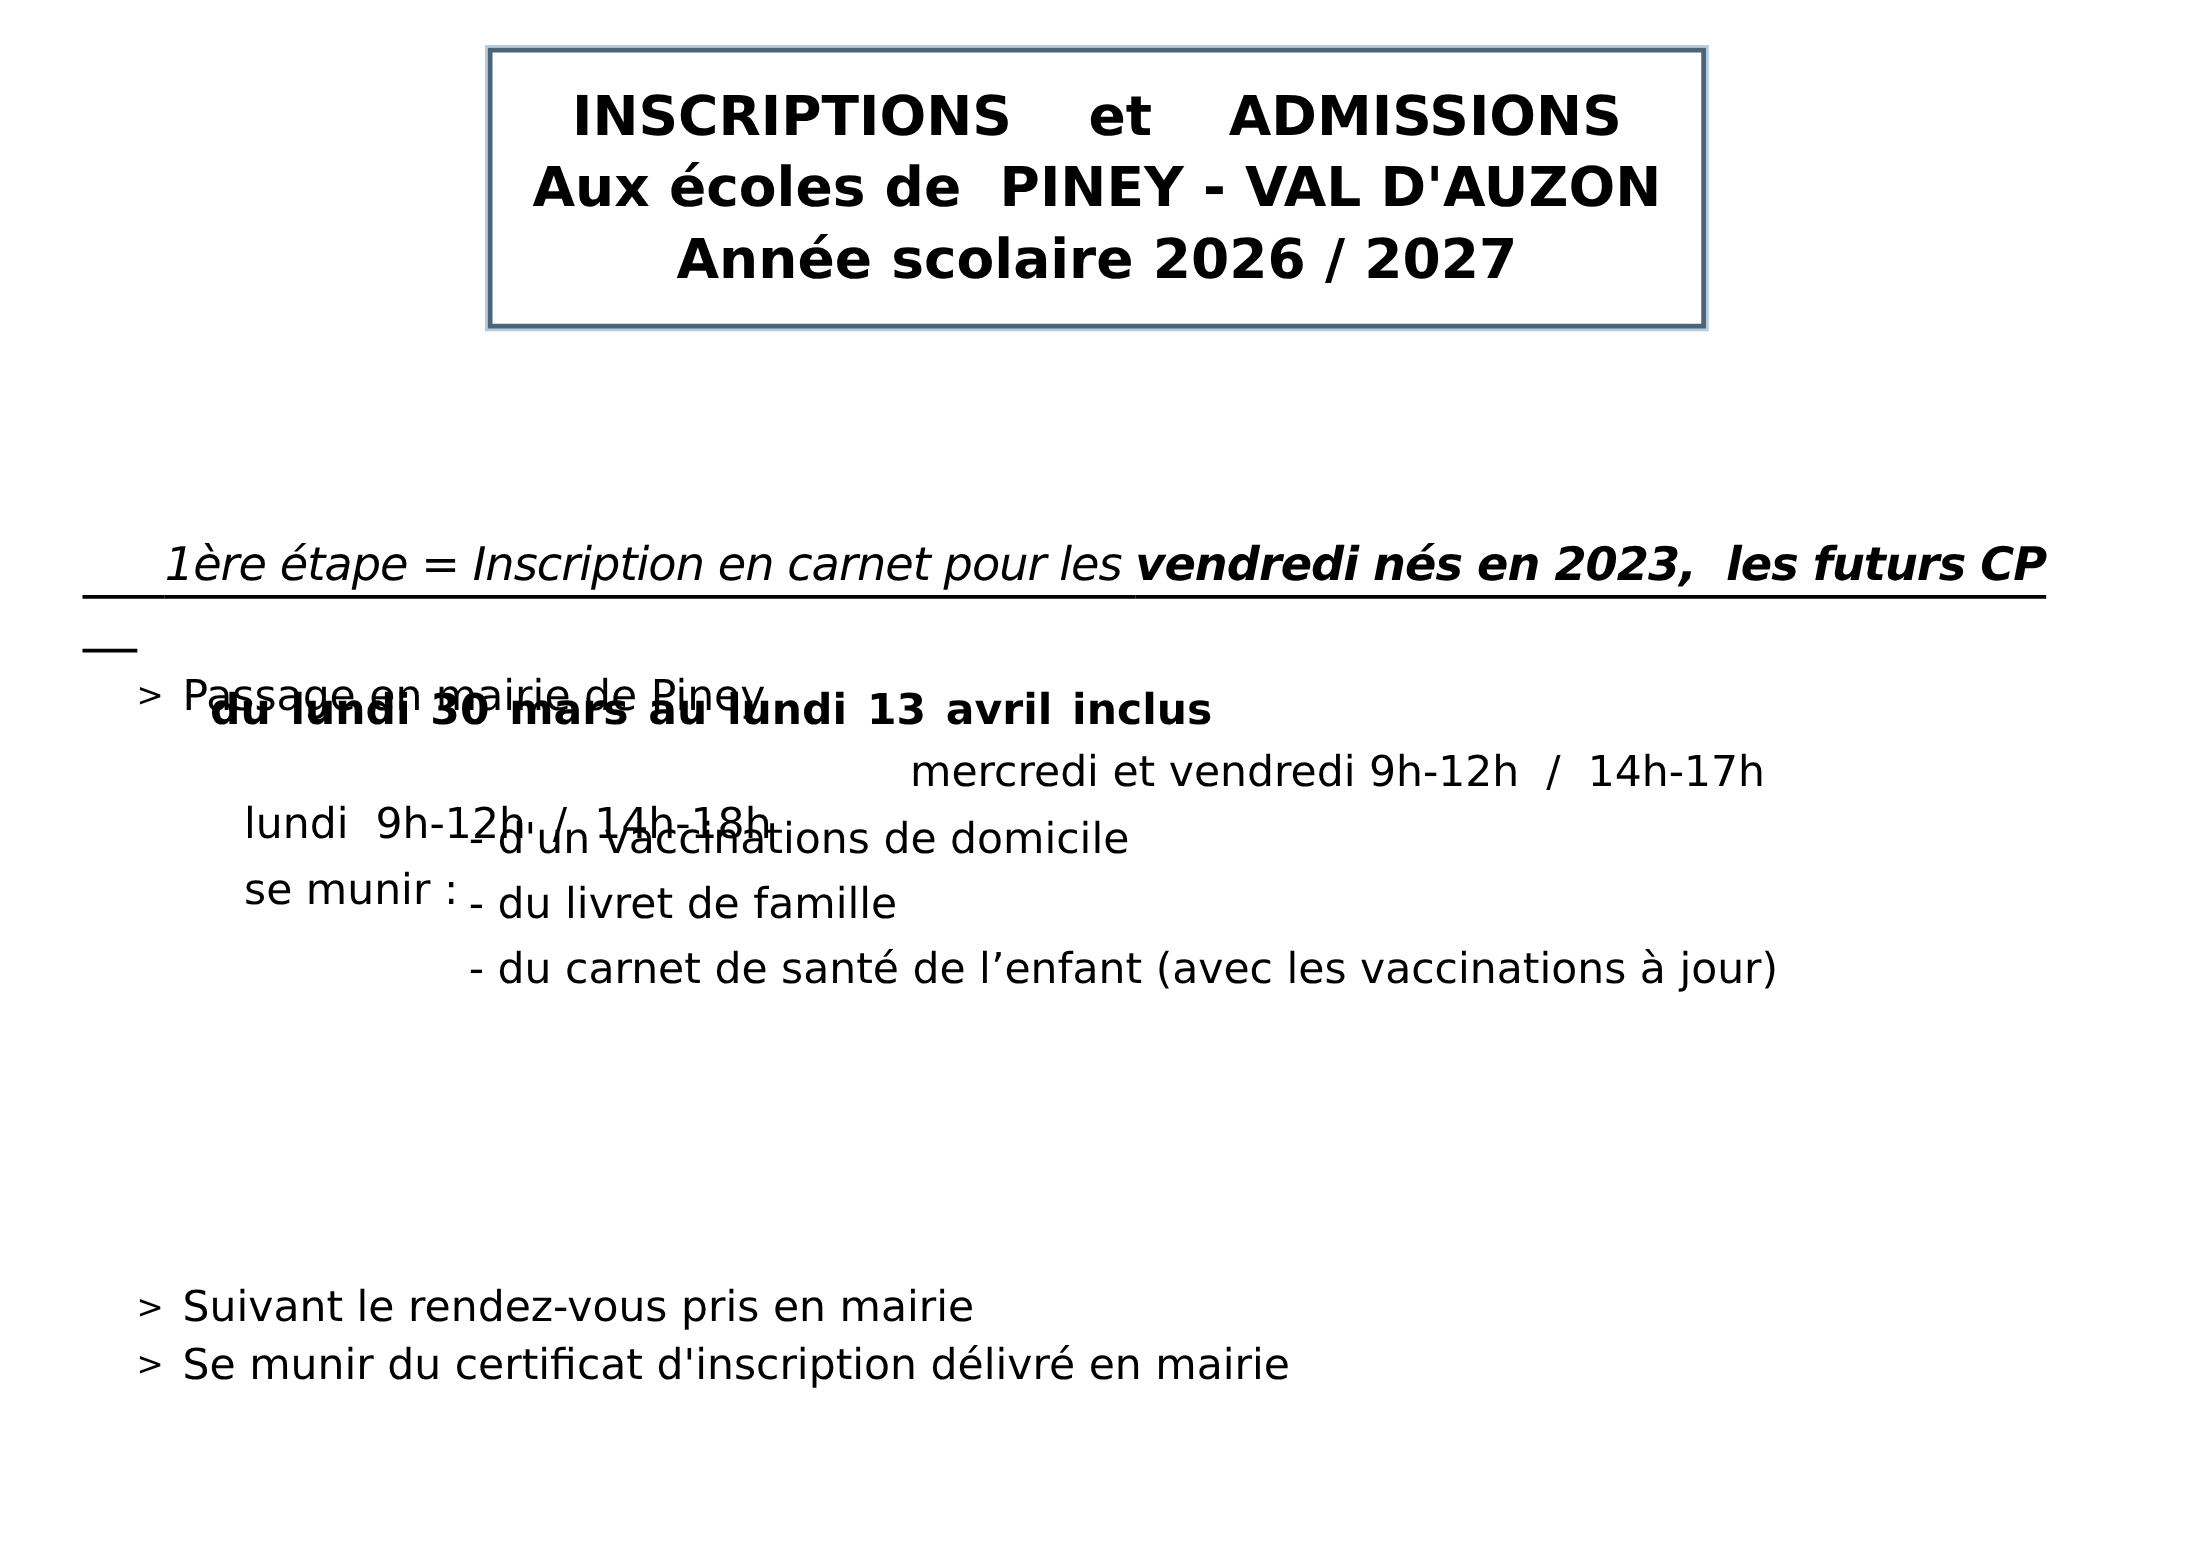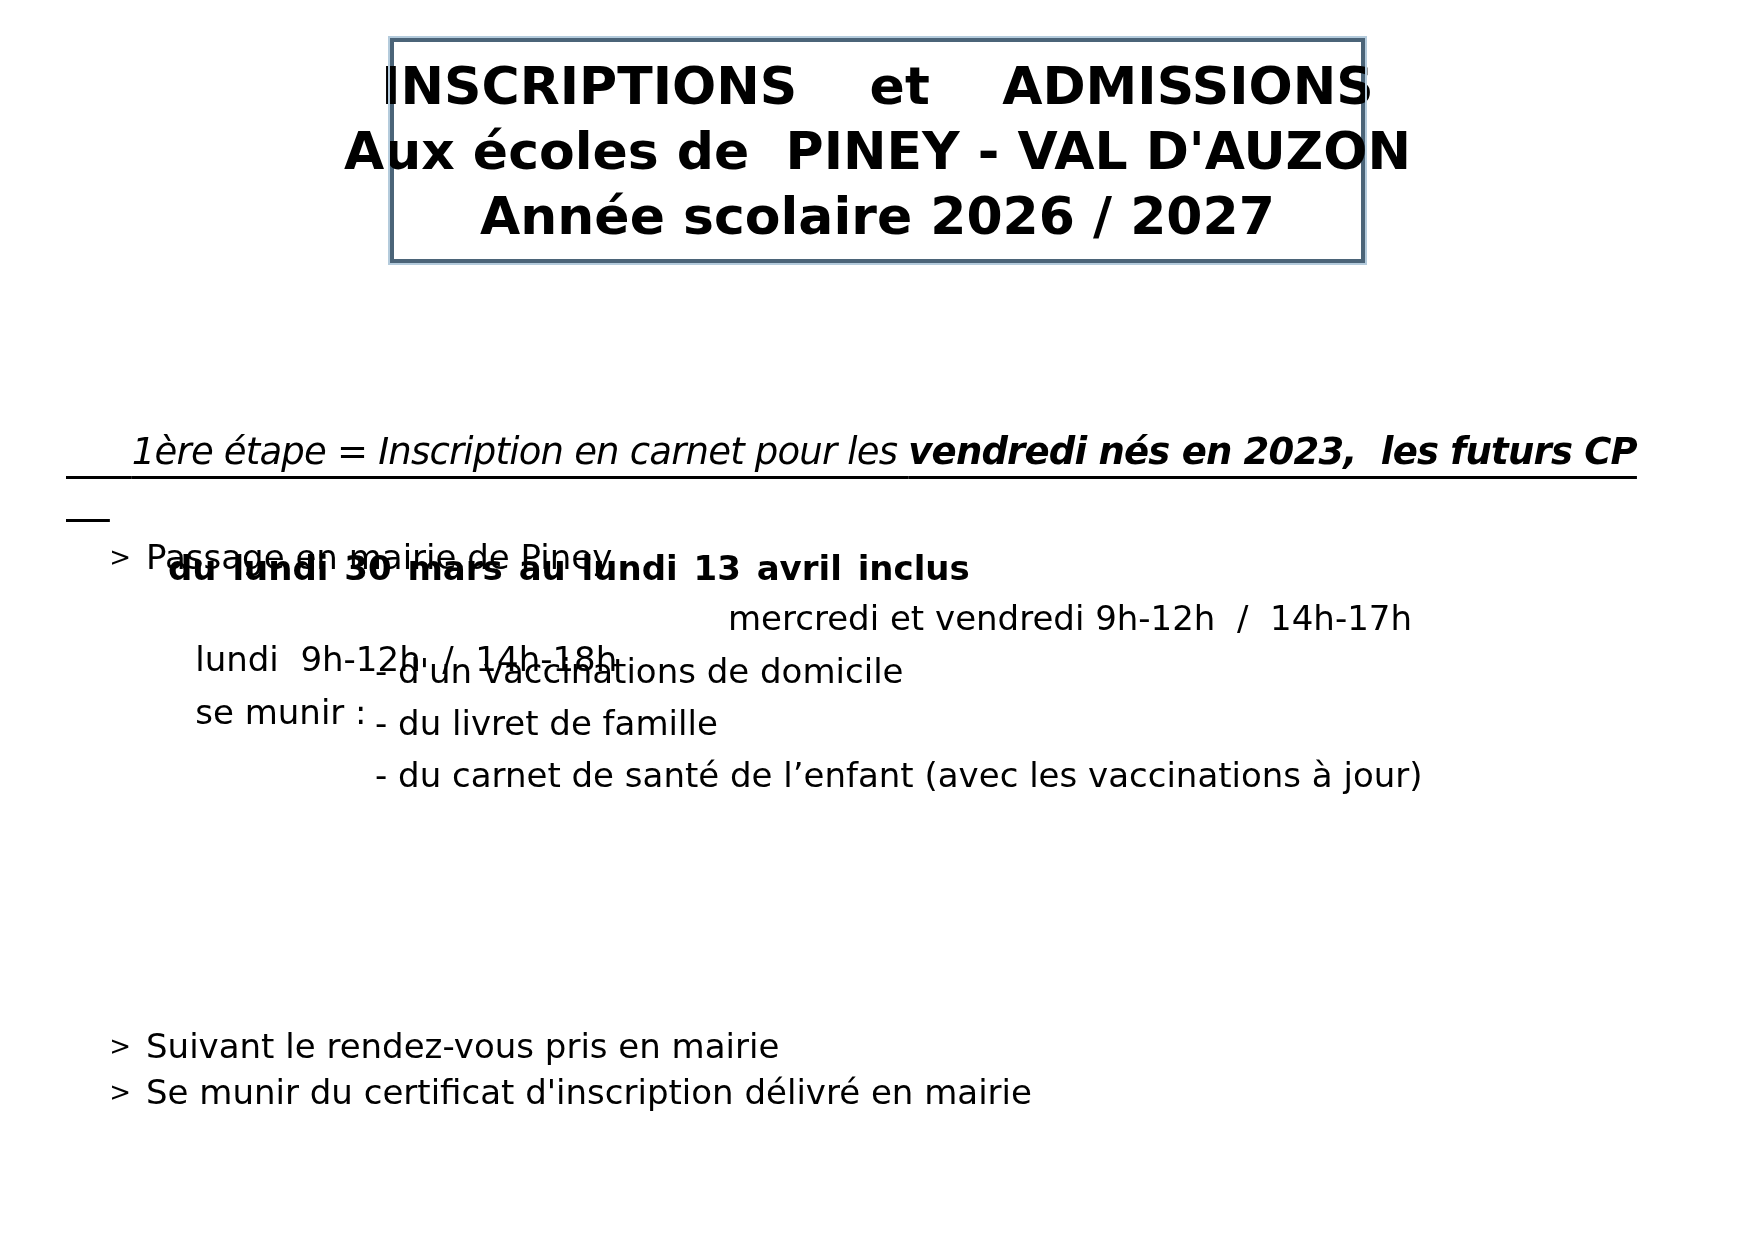--- a/index.html
+++ b/index.html
@@ -19,21 +19,21 @@
     left:390px;top:38px;width:975px;height:225px;
     box-sizing:border-box;
     border:4px solid #4b6478;
     outline:2px solid #b4cbdc;
     background:#ffffff;
     display:flex;flex-direction:column;
     justify-content:center;align-items:center;
     row-gap:13px;
   }
   .title-line{
-    font-size:52px;font-weight:bold;line-height:1;
+    font-size:44px;font-weight:bold;line-height:1;
     white-space:pre;letter-spacing:0px;
   }
 
   
   .heading{
     font-size:37px;font-style:italic;letter-spacing:-0.8px;
   }
   .underline{
     text-decoration:underline;
     text-decoration-thickness:3px;

